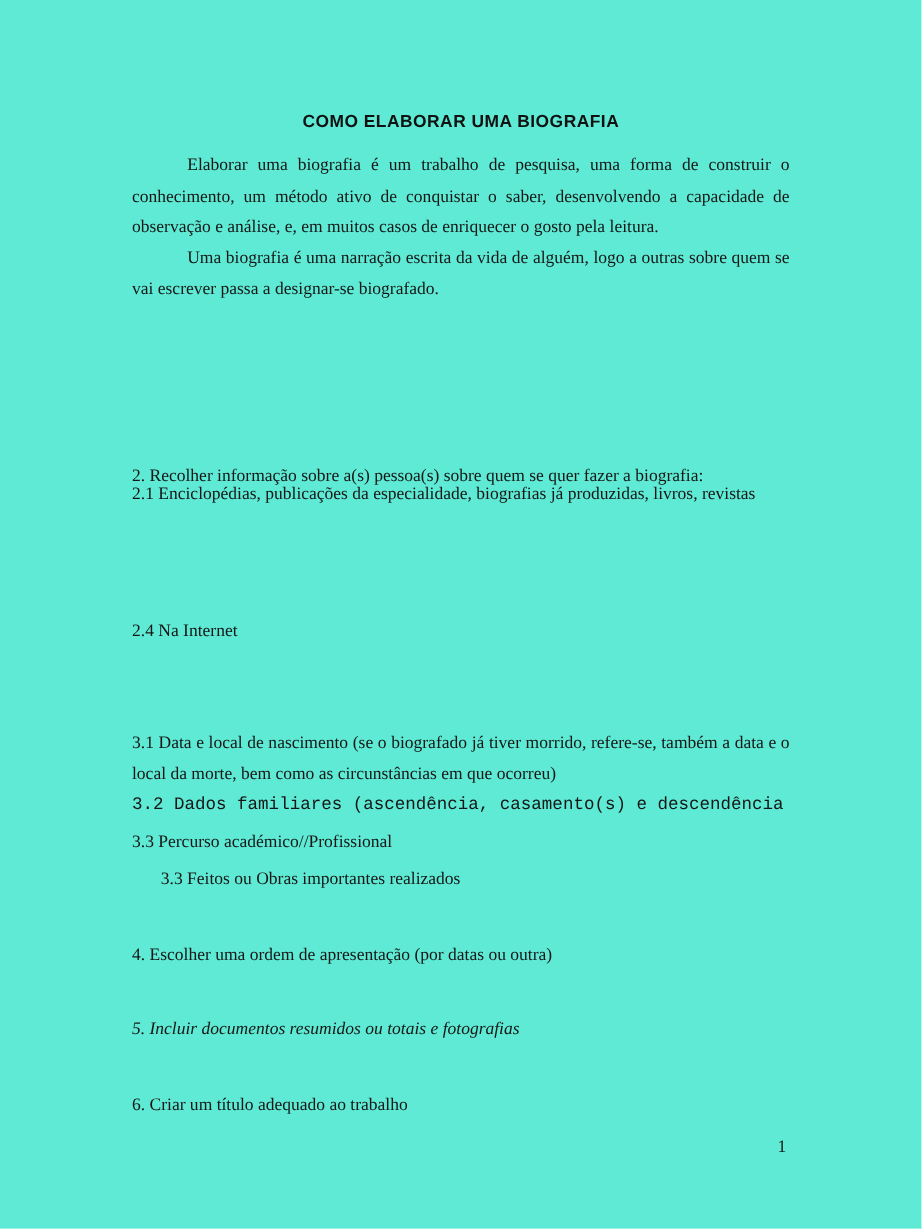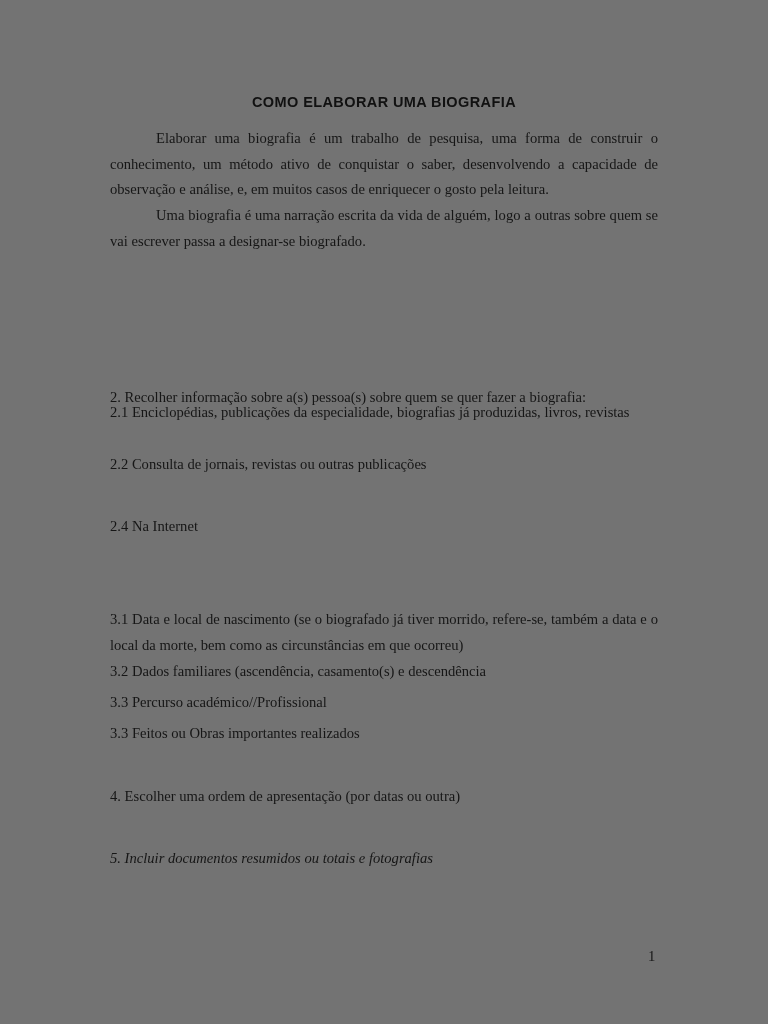--- a/index.html
+++ b/index.html
@@ -4,21 +4,21 @@
 <style>
   html, body {
     margin: 0;
     padding: 0;
     background: #ffffff;
   }
   .page {
     position: relative;
     width: 768px;
     height: 1024px;
-    background: #737373;
+    background: #5eead4;
     overflow: hidden;
     font-family: "Liberation Serif", "DejaVu Serif", serif;
     color: #1a1a1a;
     box-sizing: border-box;
   }
 
   .doc-title {
     font-family: "Liberation Sans", "DejaVu Sans", sans-serif;
     font-size: 14.5px;
     letter-spacing: 0.4px;
@@ -89,50 +89,50 @@
 
 
   <div class="blk" style="top:369px;margin-top:16px;">
     <p class="item">2. Recolher informação sobre a(s) pessoa(s) sobre quem se quer fazer a biografia:</p>
   </div>
 
   <div class="blk" style="top:400px;">
     <p class="item">2.1 Enciclopédias, publicações da especialidade, biografias já produzidas, livros, revistas</p>
   </div>
 
-  <div class="blk" style="top:452px;">
-    <p class="item">2.2 Consulta de jornais, revistas ou outras publicações</p>
-  </div>
 
 
   <div class="blk" style="top:514px;">
     <p class="item">2.4 Na Internet</p>
   </div>
 
 
   <div class="blk" style="top:607px;">
     <p class="item justified">3.1 Data e local de nascimento (se o biografado já tiver morrido, refere-se, também a data e o local da morte, bem como as circunstâncias em que ocorreu)</p>
   </div>
 
-  <div class="blk" style="top:659px;">
+  <div class="blk" style="top:659px;font-family:Liberation Mono, monospace;">
     <p class="item">3.2 Dados familiares (ascendência, casamento(s) e descendência</p>
   </div>
 
   <div class="blk" style="top:690px;">
     <p class="item">3.3 Percurso académico//Profissional</p>
   </div>
 
-  <div class="blk" style="top:721px;">
+  <div class="blk" style="top:721px;margin-left:24px;">
     <p class="item">3.3 Feitos ou Obras importantes realizados</p>
   </div>
 
   <div class="blk" style="top:784px;">
     <p class="item">4. Escolher uma ordem de apresentação (por datas ou outra)</p>
   </div>
 
   <div class="blk" style="top:846px;font-style:italic;">
     <p class="item">5. Incluir documentos resumidos ou totais e fotografias</p>
   </div>
 
+  <div class="blk" style="top:909px;">
+    <p class="item">6. Criar um título adequado ao trabalho</p>
+  </div>
 
   <div class="page-number">1</div>
 
 </div>
 
 </body></html>

